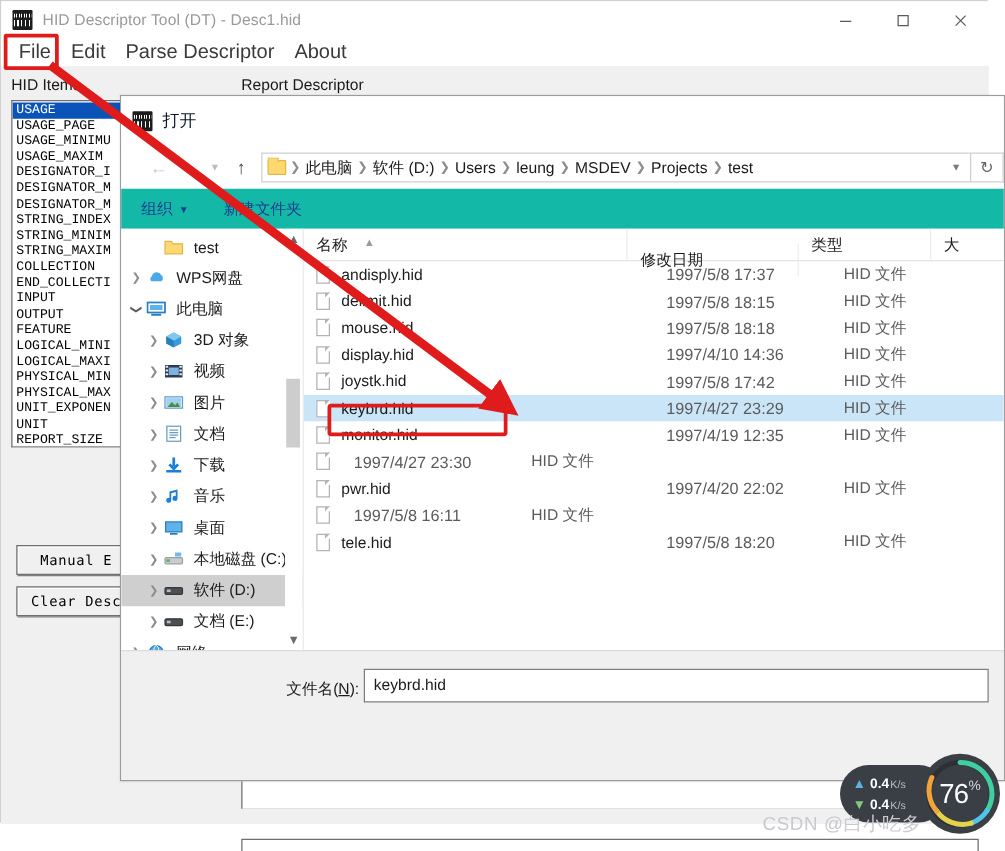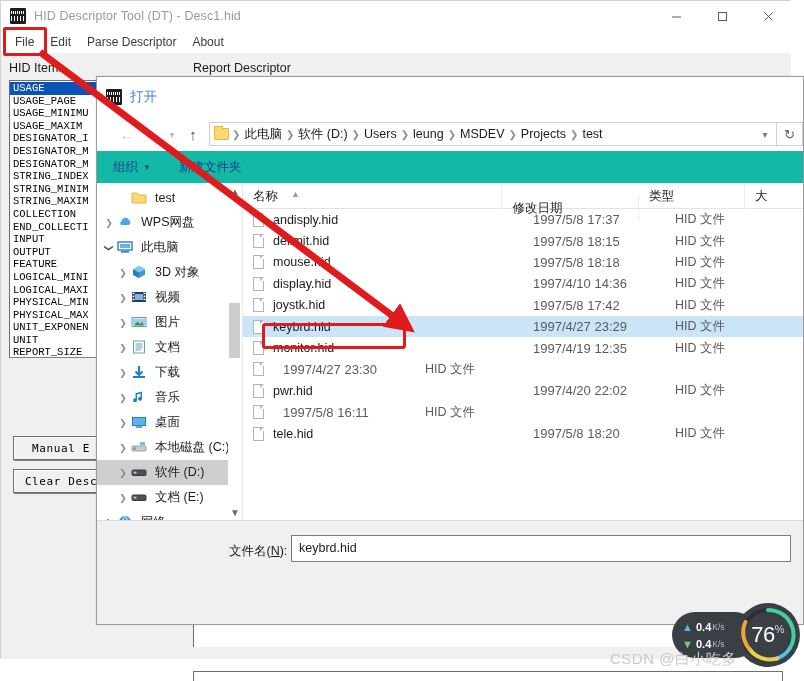--- a/index.html
+++ b/index.html
@@ -44,21 +44,21 @@
   .win-btn {
     width: 46px; height: 30px; display:flex; align-items:center; justify-content:center;
     color:#666; font-size: 12px;
   }
   .win-btn svg { display:block; }
 
   .app-menubar {
     position: absolute; left:0; top:30px; width: 790px; height: 22px;
     background: #ffffff;
     display: flex; align-items: flex-start;
-    font-size: 12px; color: #444;
+    font-size: 16px; color: #444;
   }
   .menu-item { padding: 0 8px; line-height: 22px; color:#3a3a3a; }
   #menu-file { margin-left: 6px; }
 
   .app-body {
     position: absolute; left:0; top:52px; width:790px; height:606px;
     background: #f0f0f0;
   }
   .panel-label {
     position: absolute; font-size: 12.5px; color: #1a1a1a;
@@ -127,21 +127,21 @@
     width: 16px; height:16px; margin-left: 9px; margin-right: 8px; background:#1c1c1c; position:relative; border-radius:1px; flex:none;
   }
   .dlg-icon:before {
     content:""; position:absolute; left:1px; top:3px; width:14px; height:3px;
     background: repeating-linear-gradient(90deg,#fff 0 1px,#1c1c1c 1px 2px);
   }
   .dlg-icon:after {
     content:""; position:absolute; left:1px; top:8px; width:14px; height:5px;
     background: repeating-linear-gradient(90deg,#fff 0 1px,#1c1c1c 1px 3px);
   }
-  .dlg-title { font-size: 13.5px; color:#3b82f6; }
+  .dlg-title { font-size: 13.5px; color:#0f172a; }
 
   .dlg-navbar {
     position:absolute; left:0; top: 40px; width: 706px; height: 34px;
     background:#ffffff; display:flex; align-items:center;
   }
   .nav-arrow {
     width: 24px; height: 24px; display:flex; align-items:center; justify-content:center;
     color:#c8c8c8; font-size: 15px;
   }
   .nav-arrow.dim { color:#c9c9c9; }

